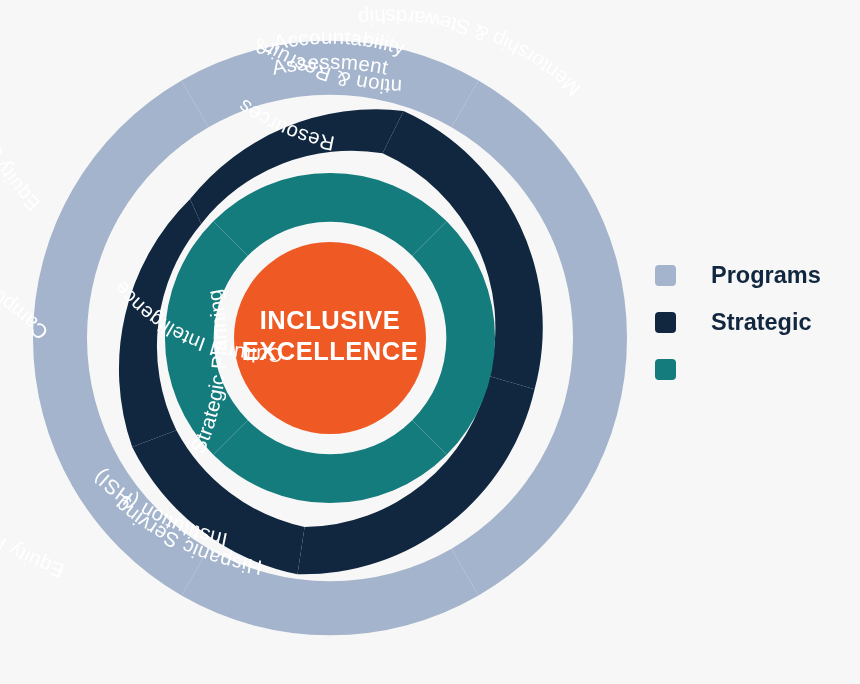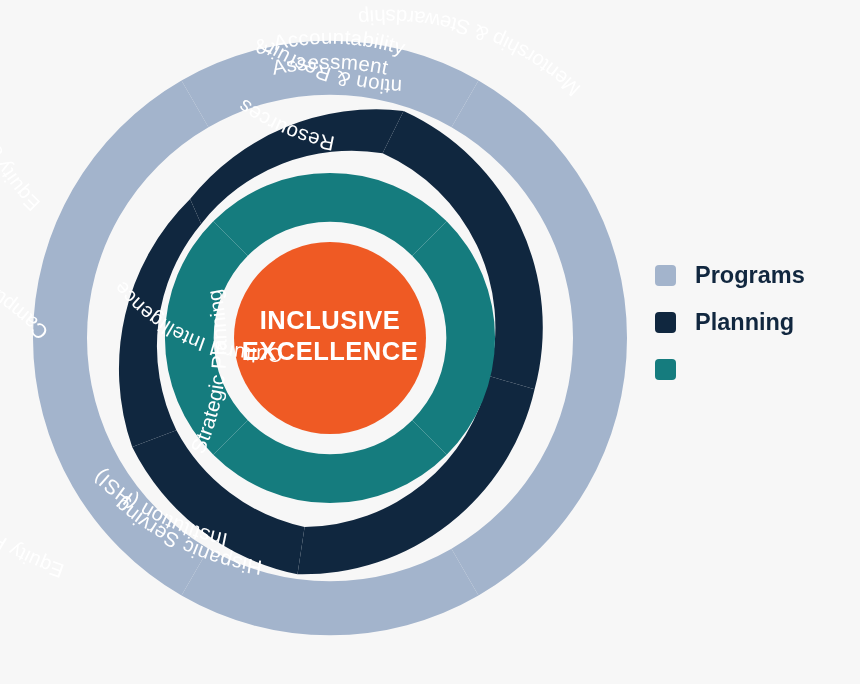--- a/index.html
+++ b/index.html
@@ -57,21 +57,21 @@
     align-items: center;
     height: 47px;
   }
   .legend-swatch {
     width: 21px;
     height: 21px;
     border-radius: 4px;
     flex: 0 0 auto;
   }
   .legend-text {
-    margin-left: 19px;
+    margin-left: 35px;
     font-family: "Liberation Sans", sans-serif;
     font-weight: bold;
     font-size: 23.5px;
     color: #11273f;
     white-space: nowrap;
   }
 </style>
 </head>
 <body>
 
@@ -202,20 +202,20 @@
     </g>
   </svg>
 
   <div class="legend">
     <div class="legend-row">
       <span class="legend-swatch" style="background:#a3b4cc"></span>
       <span class="legend-text">Programs</span>
     </div>
     <div class="legend-row">
       <span class="legend-swatch" style="background:#10273f"></span>
-      <span class="legend-text">Planning</span>
+      <span class="legend-text">Strategic</span>
     </div>
     <div class="legend-row">
       <span class="legend-swatch" style="background:#157c7e"></span>
     </div>
   </div>
 
 </div>
 
 </body></html>

